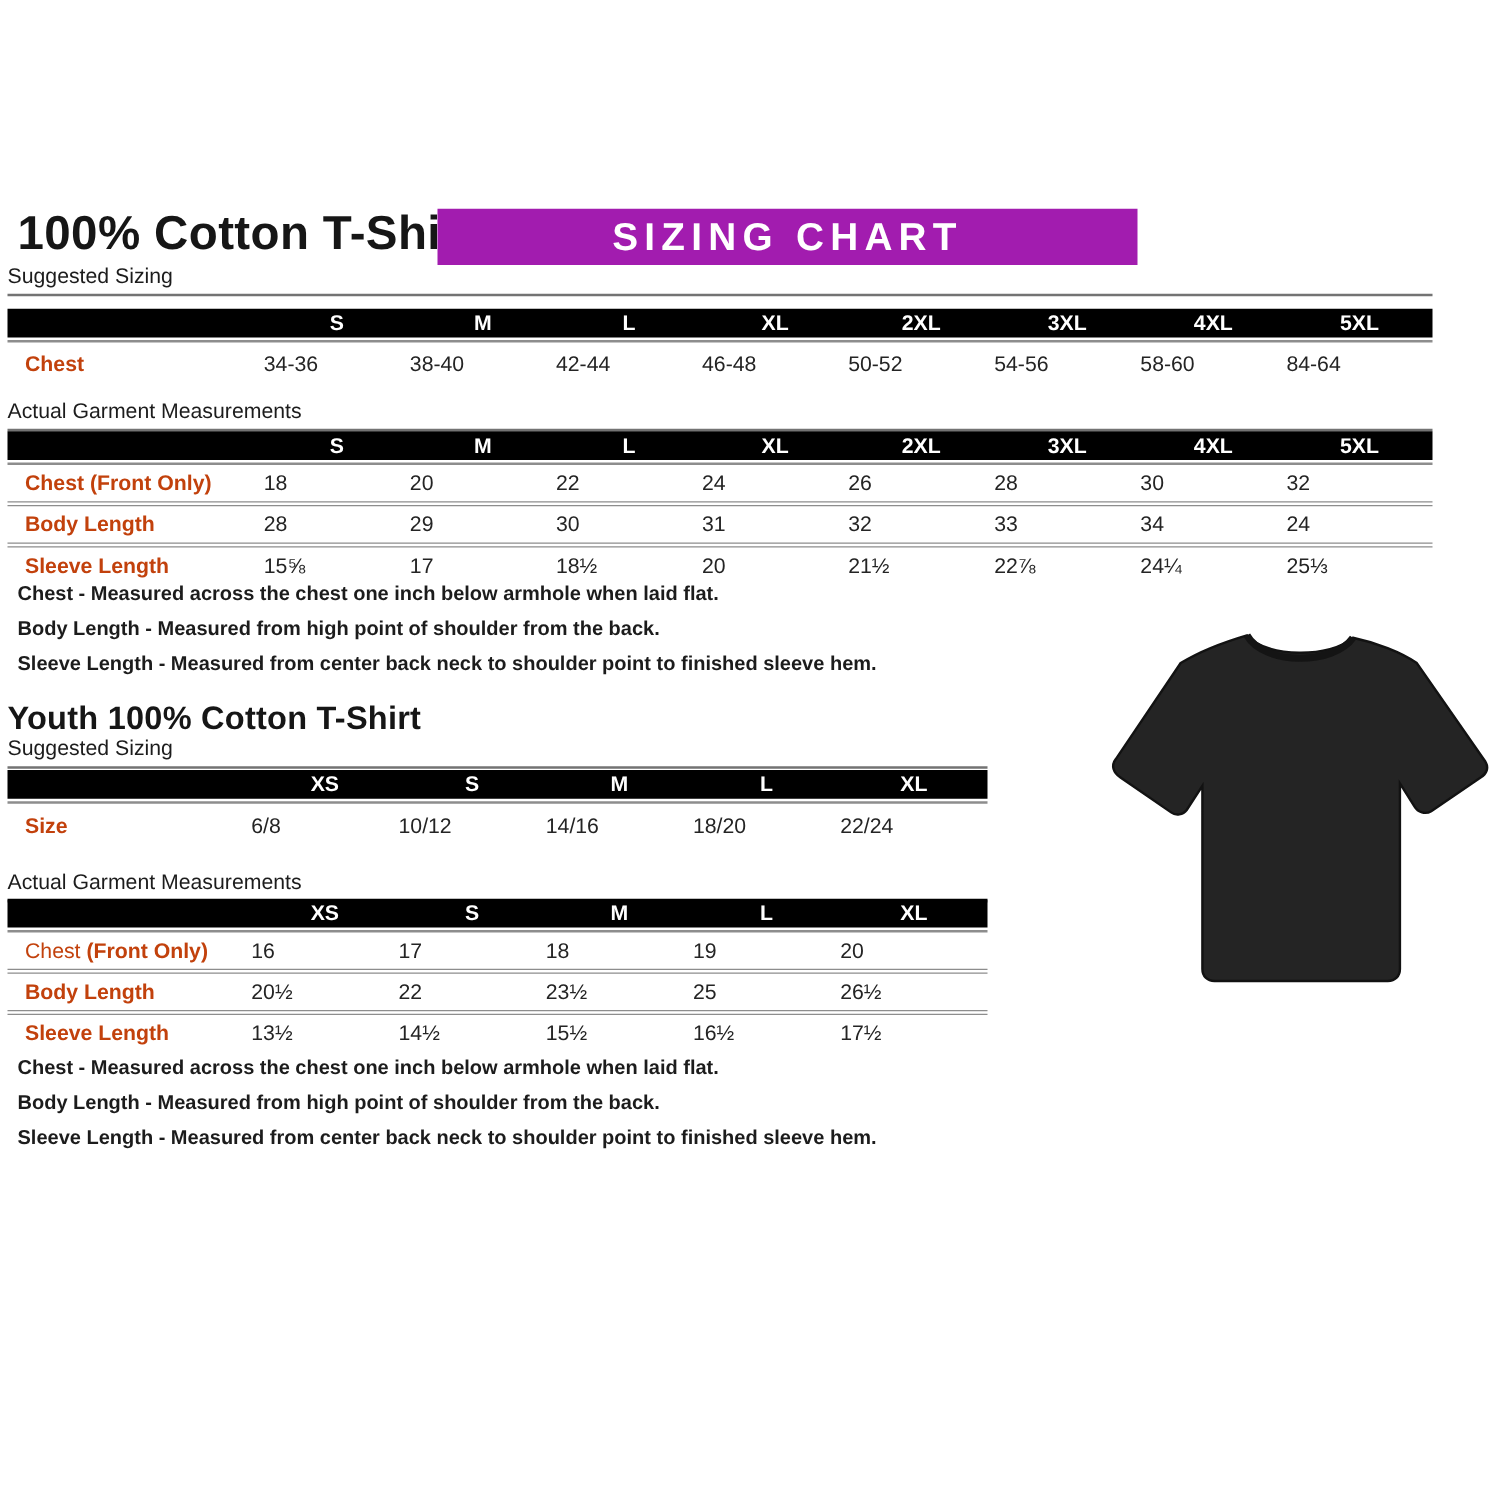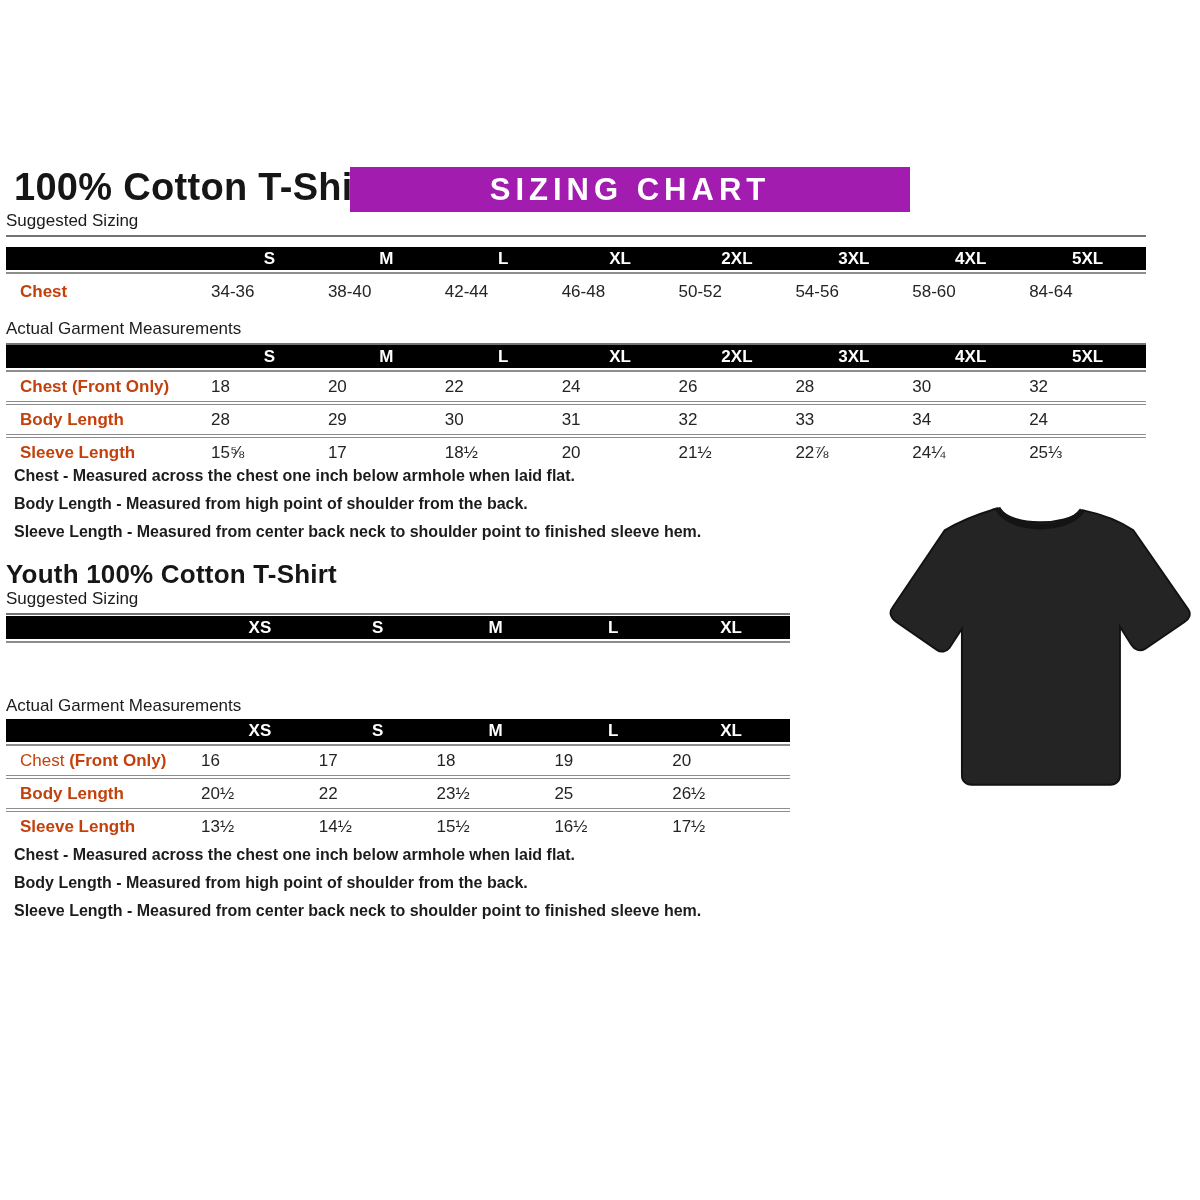--- a/index.html
+++ b/index.html
@@ -144,20 +144,28 @@
 <div class="abs tbl rows-tall" style="left:6px;top:616px;width:784px;">
     <div class="trow thead" style="grid-template-columns: 195px repeat(5, 1fr);">
       <div class="cell rlabel"></div>
       <div class="cell">XS</div>
       <div class="cell">S</div>
       <div class="cell">M</div>
       <div class="cell">L</div>
       <div class="cell">XL</div>
     </div>
     <div class="hline"></div>
+    <div class="trow body" style="grid-template-columns: 195px repeat(5, 1fr);">
+      <div class="cell rlabel">Size</div>
+      <div class="cell">6/8</div>
+      <div class="cell">10/12</div>
+      <div class="cell">14/16</div>
+      <div class="cell">18/20</div>
+      <div class="cell">22/24</div>
+    </div>
   </div>
 
 <div class="abs section-label" style="left:6px;top:696px;width:784px;">Actual Garment Measurements</div>
 
 <div class="abs tbl rows-slim double" style="left:6px;top:719px;width:784px;">
     <div class="trow thead" style="grid-template-columns: 195px repeat(5, 1fr);">
       <div class="cell rlabel"></div>
       <div class="cell">XS</div>
       <div class="cell">S</div>
       <div class="cell">M</div>

